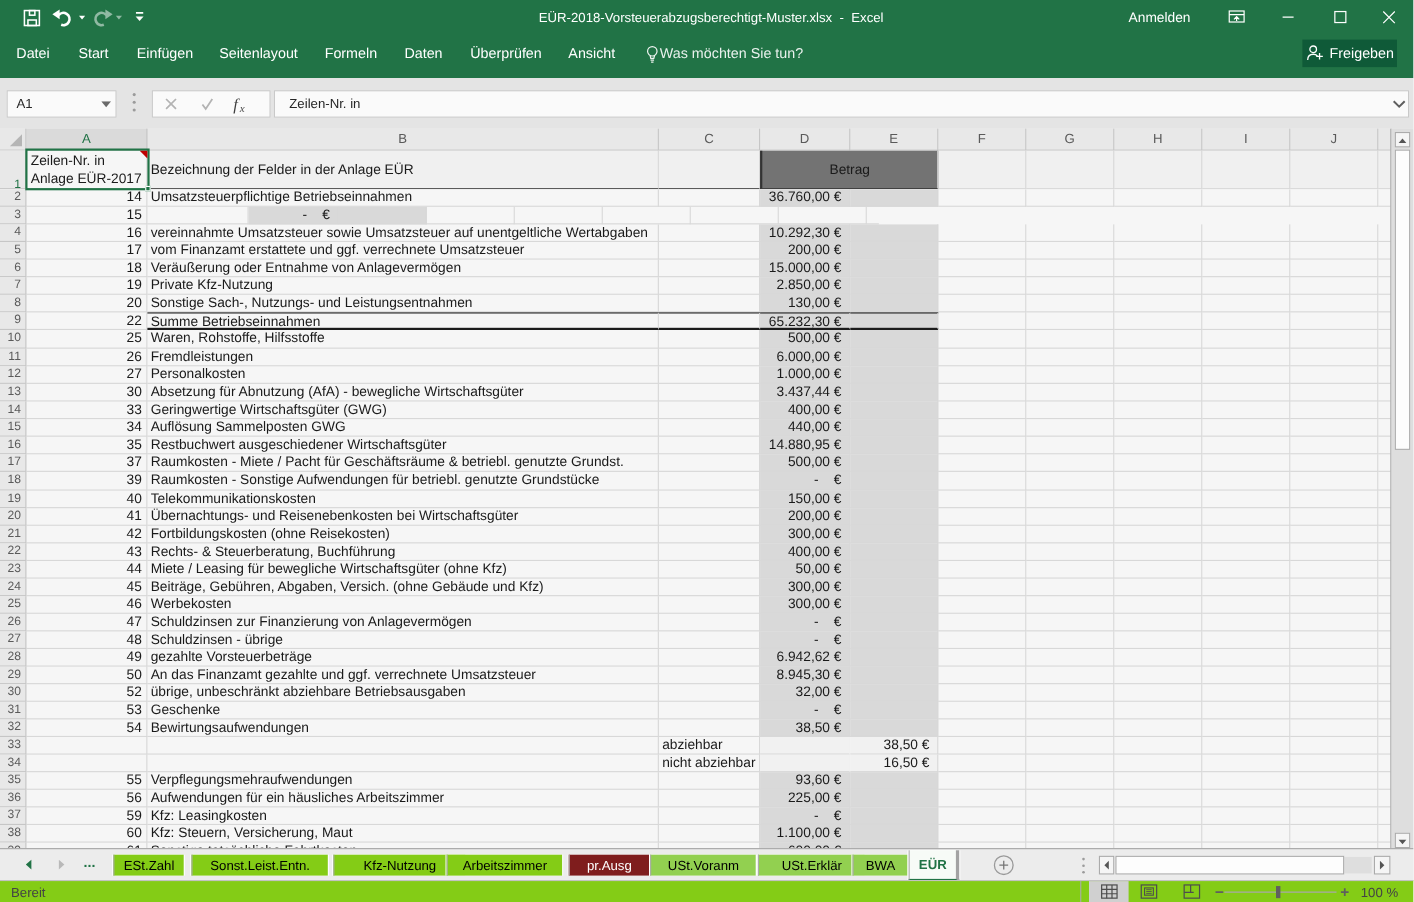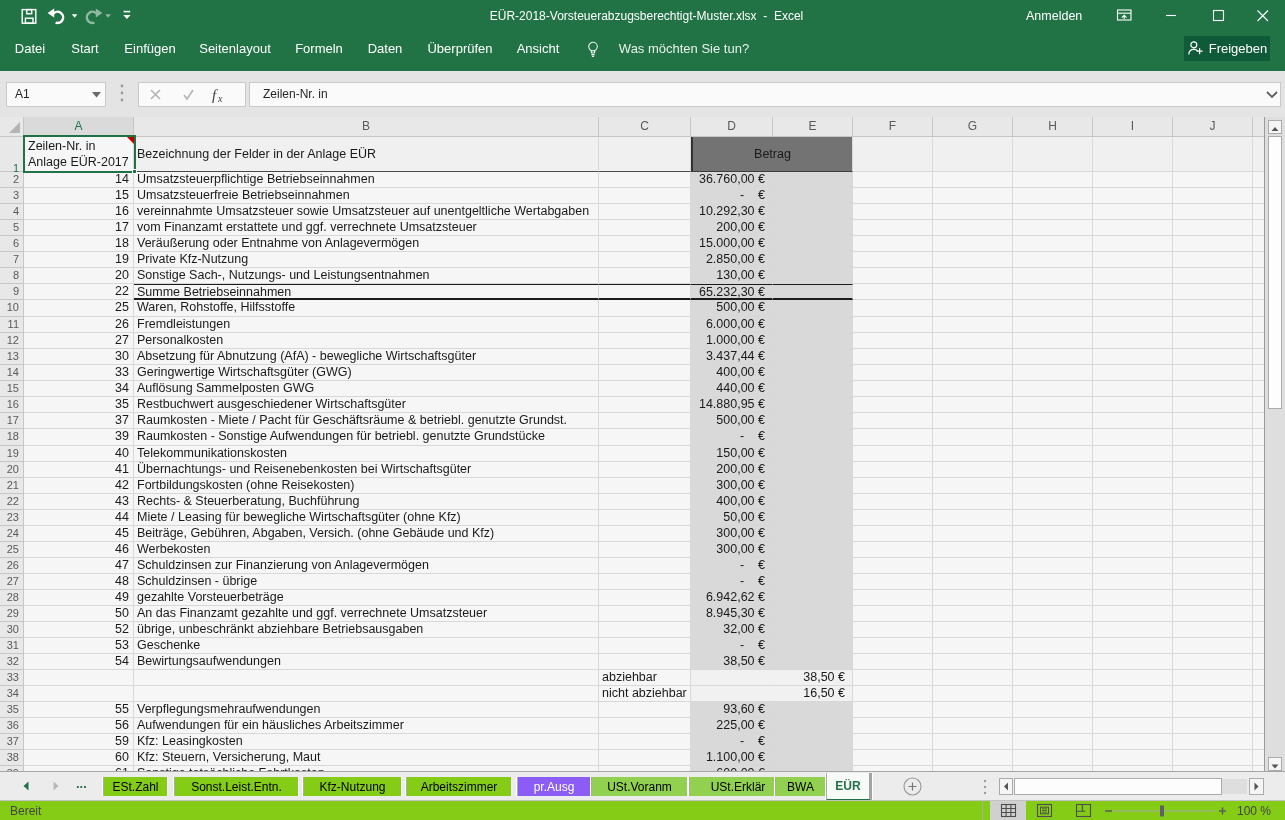--- a/index.html
+++ b/index.html
@@ -65,21 +65,21 @@
 #sel .hdl { position:absolute; right:-3px; bottom:-3px; width:5px; height:5px; background:#217346; border:1px solid #fff; }
 #vedge { left:1264px; top:117px; width:1px; height:654px; background:#9a9a9a; }
 #vsb { left:1265px; top:117px; width:20px; height:654px; background:#dedede; }
 .sbtn { position:absolute; background:#f5f5f5; border:1px solid #ababab; }
 
 
 #tabbar { left:0; top:771px; width:1285px; height:29px; background:#ececec; border-top:1px solid #a6a6a6; }
 .stab { position:absolute; top:5px; height:19px; font-size:12px; display:flex; align-items:center; justify-content:center;
   border-left:1px solid #ababab; box-shadow:1px 0 0 #fff,-1px 0 0 #fff; }
 .yellow { background:#84cc16; color:#000; }
-.blue { background:#8b5cf6; color:#fff; }
+.blue { background:#7f1d1d; color:#fff; }
 .green { background:#92d050; color:#000; }
 #active-tab { background:#f7fbf7; color:#217346; font-weight:bold; border-bottom:2px solid #217346; height:28px; top:1px; }
 
 
 #statusbar { left:0; top:800px; width:1285px; height:20px; background:#84cc16; border-top:1px solid #c2c2c2; }
 #bereit { position:absolute; left:10px; top:3px; font-size:12px; color:#444; }
 </style></head>
 <body>
 <div class="abs" id="green"></div>
 <div class="abs" id="title">EÜR-2018-Vorsteuerabzugsberechtigt-Muster.xlsx&nbsp; -&nbsp; Excel</div>
@@ -119,21 +119,21 @@
 
 <div class="abs tabs">
   <span class="tab" style="left:30px">Datei</span>
   <span class="tab" style="left:85px">Start</span>
   <span class="tab" style="left:150px">Einfügen</span>
   <span class="tab" style="left:235px">Seitenlayout</span>
   <span class="tab" style="left:319px">Formeln</span>
   <span class="tab" style="left:385px">Daten</span>
   <span class="tab" style="left:460px">Überprüfen</span>
   <span class="tab" style="left:538px">Ansicht</span>
-  <span class="tab" style="left:684px;color:rgba(255,255,255,.9)">Was möchten Sie tun?</span>
+  <span class="tab" style="left:665px;color:rgba(255,255,255,.9)">Was möchten Sie tun?</span>
 </div>
 <svg class="abs" style="left:586px;top:41px" width="14" height="17" viewBox="0 0 14 17">
   <g fill="none" stroke="rgba(255,255,255,.92)" stroke-width="1.1">
     <circle cx="7" cy="5.6" r="4.3"></circle>
     <path d="M5 9.5 l0.6 2.5 h2.8 l0.6 -2.5"></path>
     <path d="M5.4 13.6 h3.2 M5.9 15.4 h2.2"></path>
   </g>
 </svg>
 <div class="abs" id="freigeben">
   <svg width="17" height="17" viewBox="0 0 17 17" style="margin-right:5px">
@@ -213,21 +213,20 @@
       <div class="c cx"></div>
       <div class="c cx"></div>
       <div class="c cx"></div>
       <div class="c cx"></div>
       <div class="c cx"></div>
       <div class="c cx"></div>
     </div>
 <div class="row">
       <div class="rn">3</div>
       <div class="c ca num">15</div>
-      <div class="c cb t">Umsatzsteuerfreie Betriebseinnahmen</div>
       <div class="c cc"></div>
       <div class="c cd fill v">-&nbsp;&nbsp;&nbsp;&nbsp;€</div>
       <div class="c ce fill"></div>
       <div class="c cx"></div>
       <div class="c cx"></div>
       <div class="c cx"></div>
       <div class="c cx"></div>
       <div class="c cx"></div>
       <div class="c cx"></div>
     </div>
@@ -754,21 +753,21 @@
 </div>
 
 <div class="abs" id="tabbar">
   <svg style="position:absolute;left:20px;top:7px" width="50" height="14" viewBox="0 0 50 14">
     <path d="M8.5 2.5 L3.5 7 L8.5 11.5 z" fill="#217346"></path>
     <path d="M33.5 2.5 L38.5 7 L33.5 11.5 z" fill="#b9b9b9"></path>
   </svg>
   <div style="position:absolute;left:76px;top:4px;color:#217346;font-weight:bold;font-size:13px">...</div>
   <div class="stab yellow" style="left:103px;width:64px">ESt.Zahl</div>
   <div class="stab yellow" style="left:174px;width:124px">Sonst.Leist.Entn.</div>
-  <div class="stab yellow" style="left:303px;width:98px">Kfz-Nutzung</div>
+  <div class="stab yellow" style="left:303px;width:120px">Kfz-Nutzung</div>
   <div class="stab yellow" style="left:406px;width:105px">Arbeitszimmer</div>
   <div class="stab blue" style="left:517px;width:73px">pr.Ausg</div>
   <div class="stab green" style="left:591px;width:96px">USt.Voranm</div>
   <div class="stab green" style="left:689px;width:97px">USt.Erklär</div>
   <div class="stab green" style="left:775px;width:50px">BWA</div>
   <div class="stab" id="active-tab" style="left:826px;width:46px;border-right:3px solid #a3a3a3">EÜR</div>
   <svg style="position:absolute;left:903px;top:5px" width="19" height="19" viewBox="0 0 19 19">
     <circle cx="9.5" cy="9.5" r="8.5" fill="none" stroke="#9a9a9a" stroke-width="1.2"></circle>
     <path d="M9.5 5.5 v8 M5.5 9.5 h8" stroke="#777" stroke-width="1.2"></path>
   </svg>

